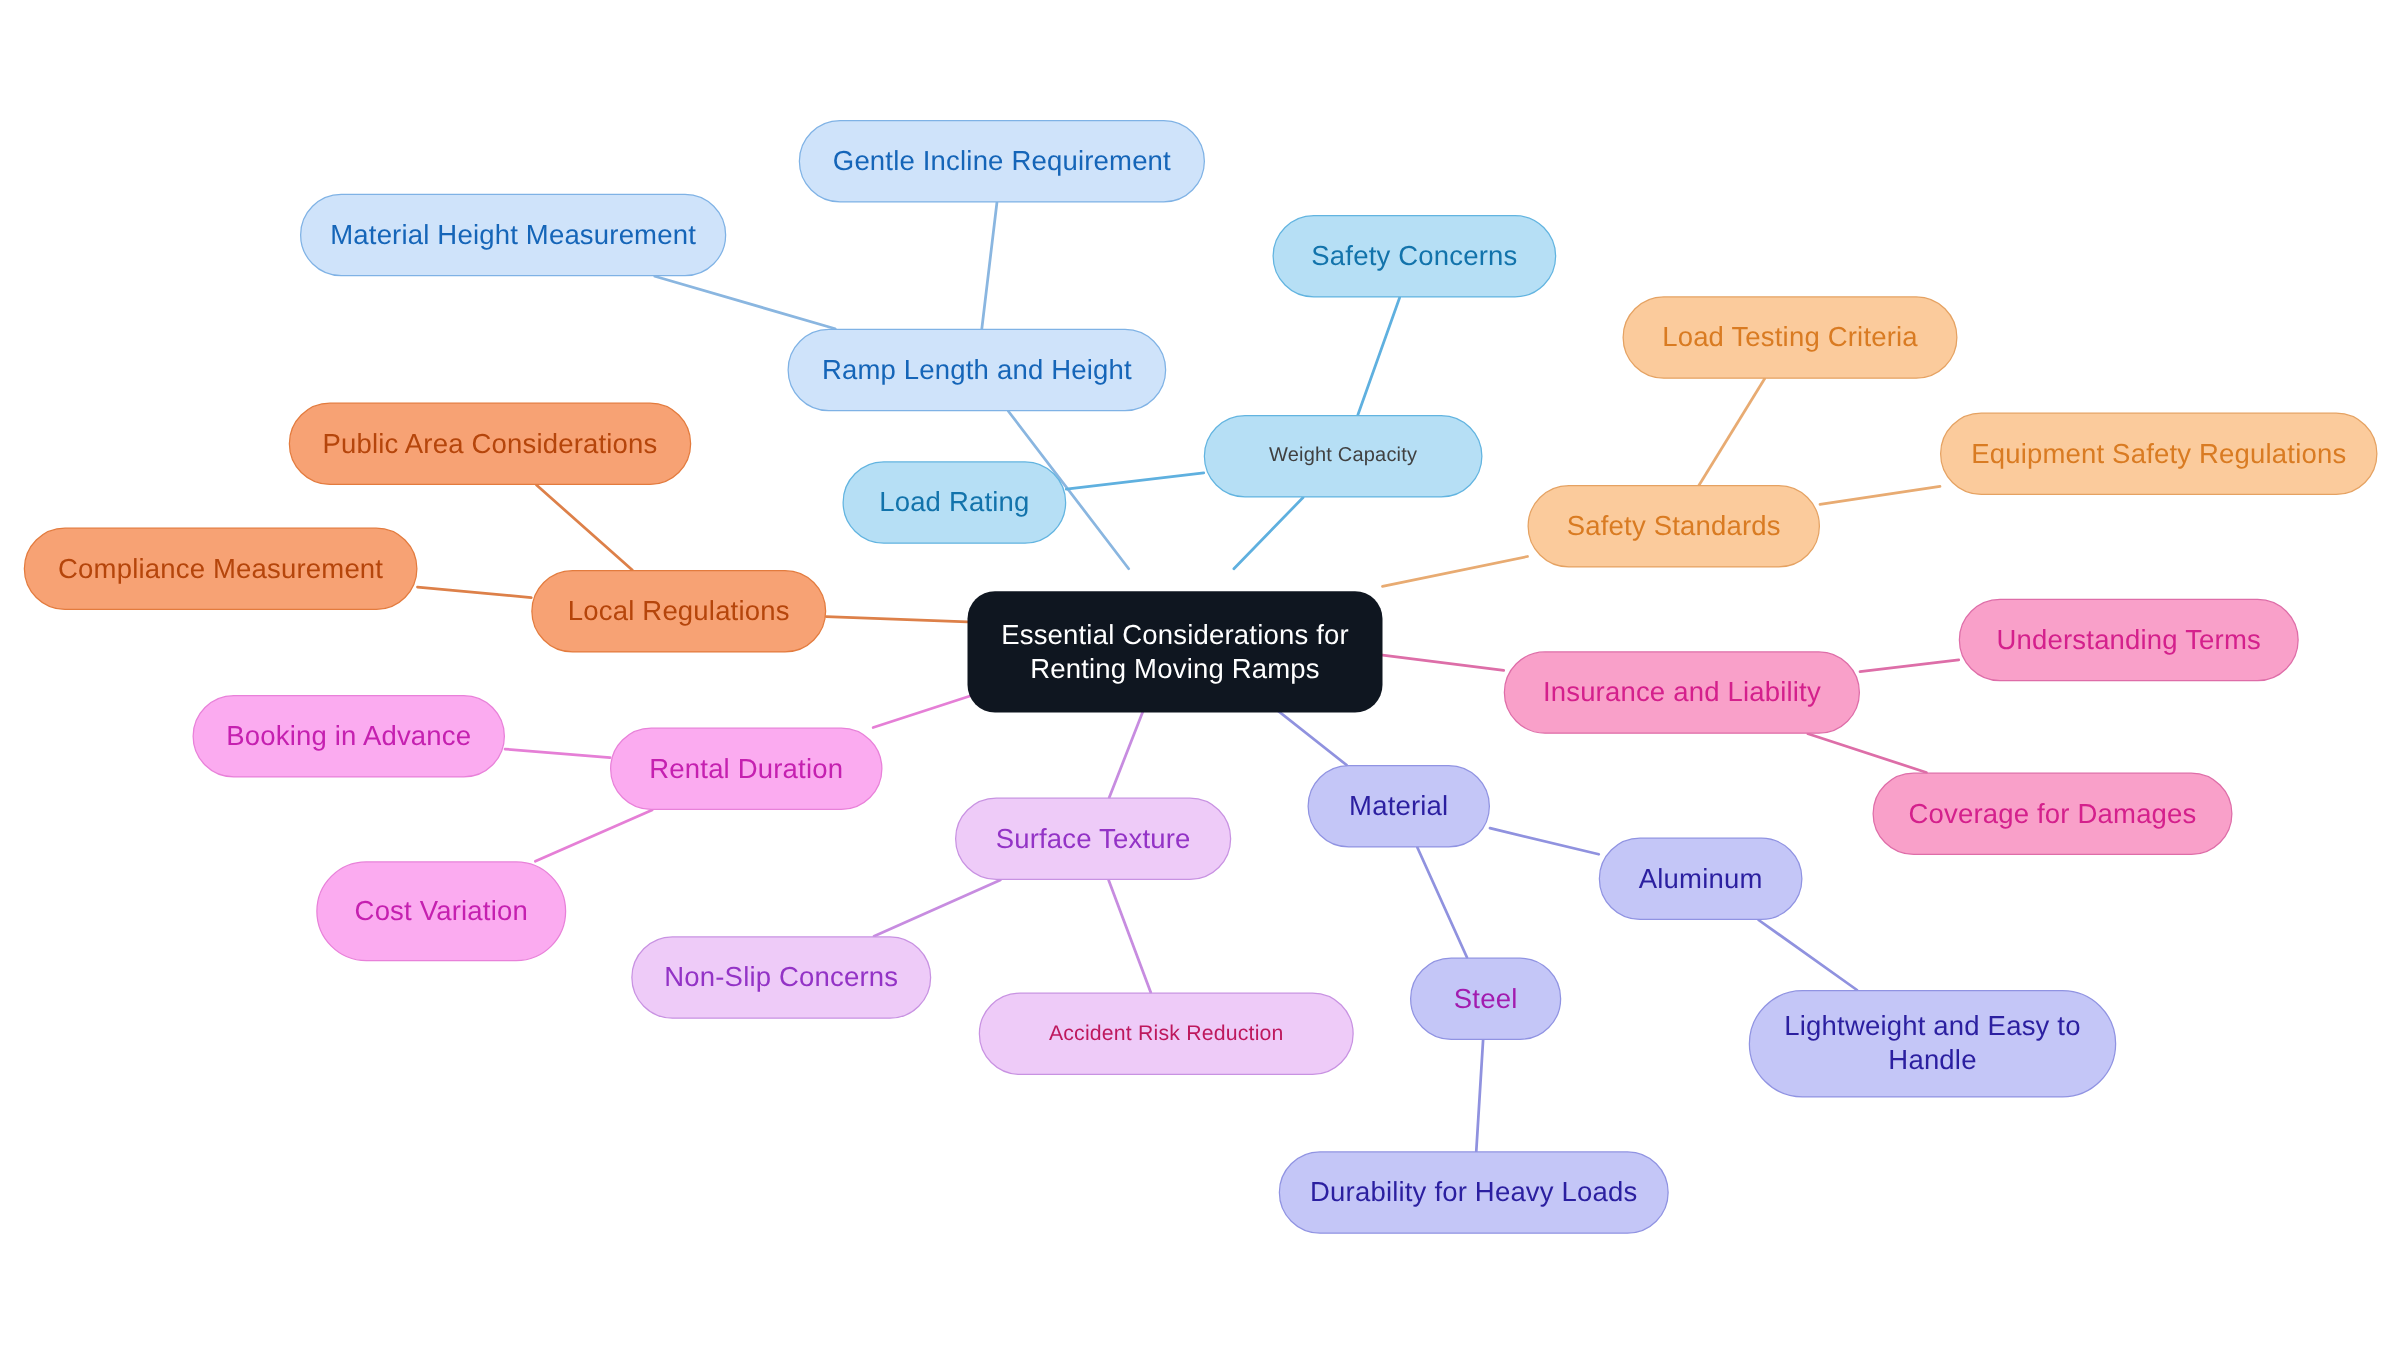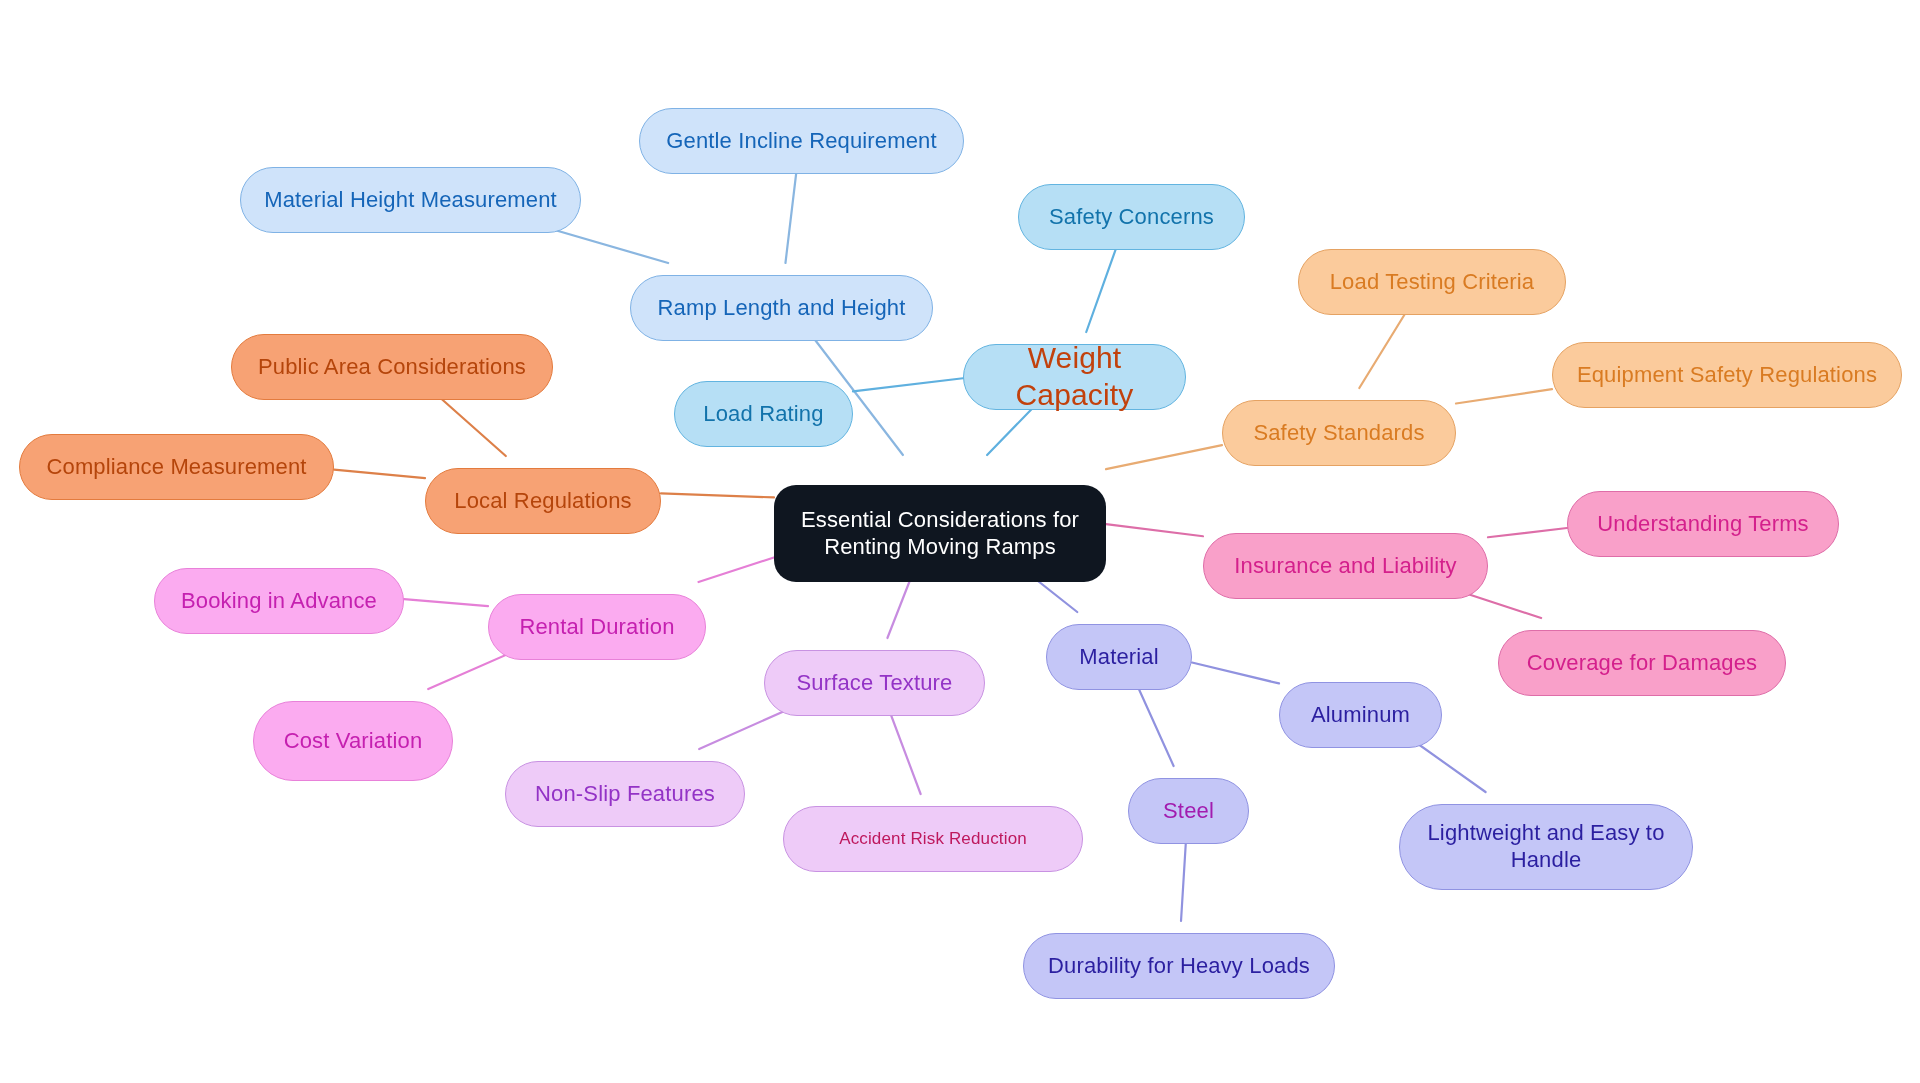--- a/index.html
+++ b/index.html
@@ -30,21 +30,20 @@
     align-items: center;
     justify-content: center;
     text-align: center;
     border-radius: 999px;
     border-style: solid;
     border-width: 1.4px;
     line-height: 1.22;
     padding: 0 18px;
     white-space: pre-line;
     letter-spacing: 0.15px;
-    margin-top: 12px;
   }
   .node.root {
     border-radius: 22px;
     border-width: 0;
     font-weight: 400;
   }
 </style>
 </head>
 <body>
 
@@ -76,38 +75,38 @@
       <line x1="790.8026905829597" y1="552" x2="698.5156950672646" y2="582" stroke="#e57fd6" stroke-width="2.2" stroke-linecap="round"></line>
       <line x1="488" y1="606.0880503144654" x2="404" y2="599.2201257861635" stroke="#e57fd6" stroke-width="2.2" stroke-linecap="round"></line>
       <line x1="521.7476635514018" y1="648" x2="428.25233644859816" y2="689" stroke="#e57fd6" stroke-width="2.2" stroke-linecap="round"></line>
     </svg>
   <div id="nodes-layer">
       <div class="node root" style="left: 774px; top: 473px; width: 332px; height: 97px; background: rgb(15, 22, 32); border-color: rgb(15, 22, 32); color: rgb(255, 255, 255); font-size: 22px;"><span>Essential Considerations for
 Renting Moving Ramps</span></div>
       <div class="node" style="left: 630px; top: 263px; width: 303px; height: 66px; background: rgb(207, 227, 250); border-color: rgb(127, 178, 229); color: rgb(21, 101, 184); font-size: 22px;"><span>Ramp Length and Height</span></div>
       <div class="node" style="left: 639px; top: 96px; width: 325px; height: 66px; background: rgb(207, 227, 250); border-color: rgb(127, 178, 229); color: rgb(21, 101, 184); font-size: 22px;"><span>Gentle Incline Requirement</span></div>
       <div class="node" style="left: 240px; top: 155px; width: 341px; height: 66px; background: rgb(207, 227, 250); border-color: rgb(127, 178, 229); color: rgb(21, 101, 184); font-size: 22px;"><span>Material Height Measurement</span></div>
-      <div class="node" style="left: 963px; top: 332px; width: 223px; height: 66px; background: rgb(182, 223, 245); border-color: rgb(98, 180, 224); color: #c2410c; font-size: 30px;"><span>Weight Capacity</span></div>
+      <div class="node" style="left: 963px; top: 332px; width: 223px; height: 66px; background: rgb(182, 223, 245); border-color: rgb(98, 180, 224); color: #404040; font-size: 16px;"><span>Weight Capacity</span></div>
       <div class="node" style="left: 1018px; top: 172px; width: 227px; height: 66px; background: rgb(182, 223, 245); border-color: rgb(98, 180, 224); color: rgb(18, 115, 171); font-size: 22px;"><span>Safety Concerns</span></div>
       <div class="node" style="left: 674px; top: 369px; width: 179px; height: 66px; background: rgb(182, 223, 245); border-color: rgb(98, 180, 224); color: rgb(18, 115, 171); font-size: 22px;"><span>Load Rating</span></div>
       <div class="node" style="left: 1222px; top: 388px; width: 234px; height: 66px; background: rgb(251, 203, 156); border-color: rgb(229, 162, 98); color: rgb(217, 123, 34); font-size: 22px;"><span>Safety Standards</span></div>
       <div class="node" style="left: 1298px; top: 237px; width: 268px; height: 66px; background: rgb(251, 203, 156); border-color: rgb(229, 162, 98); color: rgb(217, 123, 34); font-size: 22px;"><span>Load Testing Criteria</span></div>
       <div class="node" style="left: 1552px; top: 330px; width: 350px; height: 66px; background: rgb(251, 203, 156); border-color: rgb(229, 162, 98); color: rgb(217, 123, 34); font-size: 22px;"><span>Equipment Safety Regulations</span></div>
       <div class="node" style="left: 425px; top: 456px; width: 236px; height: 66px; background: rgb(247, 162, 116); border-color: rgb(227, 123, 62); color: rgb(181, 69, 11); font-size: 22px;"><span>Local Regulations</span></div>
       <div class="node" style="left: 231px; top: 322px; width: 322px; height: 66px; background: rgb(247, 162, 116); border-color: rgb(227, 123, 62); color: rgb(181, 69, 11); font-size: 22px;"><span>Public Area Considerations</span></div>
       <div class="node" style="left: 19px; top: 422px; width: 315px; height: 66px; background: rgb(247, 162, 116); border-color: rgb(227, 123, 62); color: rgb(181, 69, 11); font-size: 22px;"><span>Compliance Measurement</span></div>
       <div class="node" style="left: 1203px; top: 521px; width: 285px; height: 66px; background: rgb(249, 160, 201); border-color: rgb(222, 109, 168); color: rgb(212, 32, 140); font-size: 22px;"><span>Insurance and Liability</span></div>
       <div class="node" style="left: 1567px; top: 479px; width: 272px; height: 66px; background: rgb(249, 160, 201); border-color: rgb(222, 109, 168); color: rgb(212, 32, 140); font-size: 22px;"><span>Understanding Terms</span></div>
       <div class="node" style="left: 1498px; top: 618px; width: 288px; height: 66px; background: rgb(249, 160, 201); border-color: rgb(222, 109, 168); color: rgb(212, 32, 140); font-size: 22px;"><span>Coverage for Damages</span></div>
       <div class="node" style="left: 1046px; top: 612px; width: 146px; height: 66px; background: rgb(196, 198, 247); border-color: rgb(144, 147, 226); color: rgb(43, 31, 160); font-size: 22px;"><span>Material</span></div>
       <div class="node" style="left: 1279px; top: 670px; width: 163px; height: 66px; background: rgb(196, 198, 247); border-color: rgb(144, 147, 226); color: rgb(43, 31, 160); font-size: 22px;"><span>Aluminum</span></div>
       <div class="node" style="left: 1128px; top: 766px; width: 121px; height: 66px; background: rgb(196, 198, 247); border-color: rgb(144, 147, 226); color: #a21caf; font-size: 22px;"><span>Steel</span></div>
       <div class="node" style="left: 1399px; top: 792px; width: 294px; height: 86px; background: rgb(196, 198, 247); border-color: rgb(144, 147, 226); color: rgb(43, 31, 160); font-size: 22px;"><span>Lightweight and Easy to
 Handle</span></div>
       <div class="node" style="left: 1023px; top: 921px; width: 312px; height: 66px; background: rgb(196, 198, 247); border-color: rgb(144, 147, 226); color: rgb(43, 31, 160); font-size: 22px;"><span>Durability for Heavy Loads</span></div>
       <div class="node" style="left: 764px; top: 638px; width: 221px; height: 66px; background: rgb(238, 203, 248); border-color: rgb(200, 146, 226); color: rgb(147, 51, 198); font-size: 22px;"><span>Surface Texture</span></div>
-      <div class="node" style="left: 505px; top: 749px; width: 240px; height: 66px; background: rgb(238, 203, 248); border-color: rgb(200, 146, 226); color: rgb(147, 51, 198); font-size: 22px;"><span>Non-Slip Features</span></div>
+      <div class="node" style="left: 505px; top: 749px; width: 240px; height: 66px; background: rgb(238, 203, 248); border-color: rgb(200, 146, 226); color: rgb(147, 51, 198); font-size: 22px;"><span>Non-Slip Concerns</span></div>
       <div class="node" style="left: 783px; top: 794px; width: 300px; height: 66px; background: rgb(238, 203, 248); border-color: rgb(200, 146, 226); color: #be185d; font-size: 17px;"><span>Accident Risk Reduction</span></div>
       <div class="node" style="left: 488px; top: 582px; width: 218px; height: 66px; background: rgb(251, 171, 240); border-color: rgb(232, 129, 217); color: rgb(197, 32, 176); font-size: 22px;"><span>Rental Duration</span></div>
       <div class="node" style="left: 154px; top: 556px; width: 250px; height: 66px; background: rgb(251, 171, 240); border-color: rgb(232, 129, 217); color: rgb(197, 32, 176); font-size: 22px;"><span>Booking in Advance</span></div>
       <div class="node" style="left: 253px; top: 689px; width: 200px; height: 80px; background: rgb(251, 171, 240); border-color: rgb(232, 129, 217); color: rgb(197, 32, 176); font-size: 22px;"><span>Cost Variation</span></div>
     </div>
 </div>
 
 </body></html>

